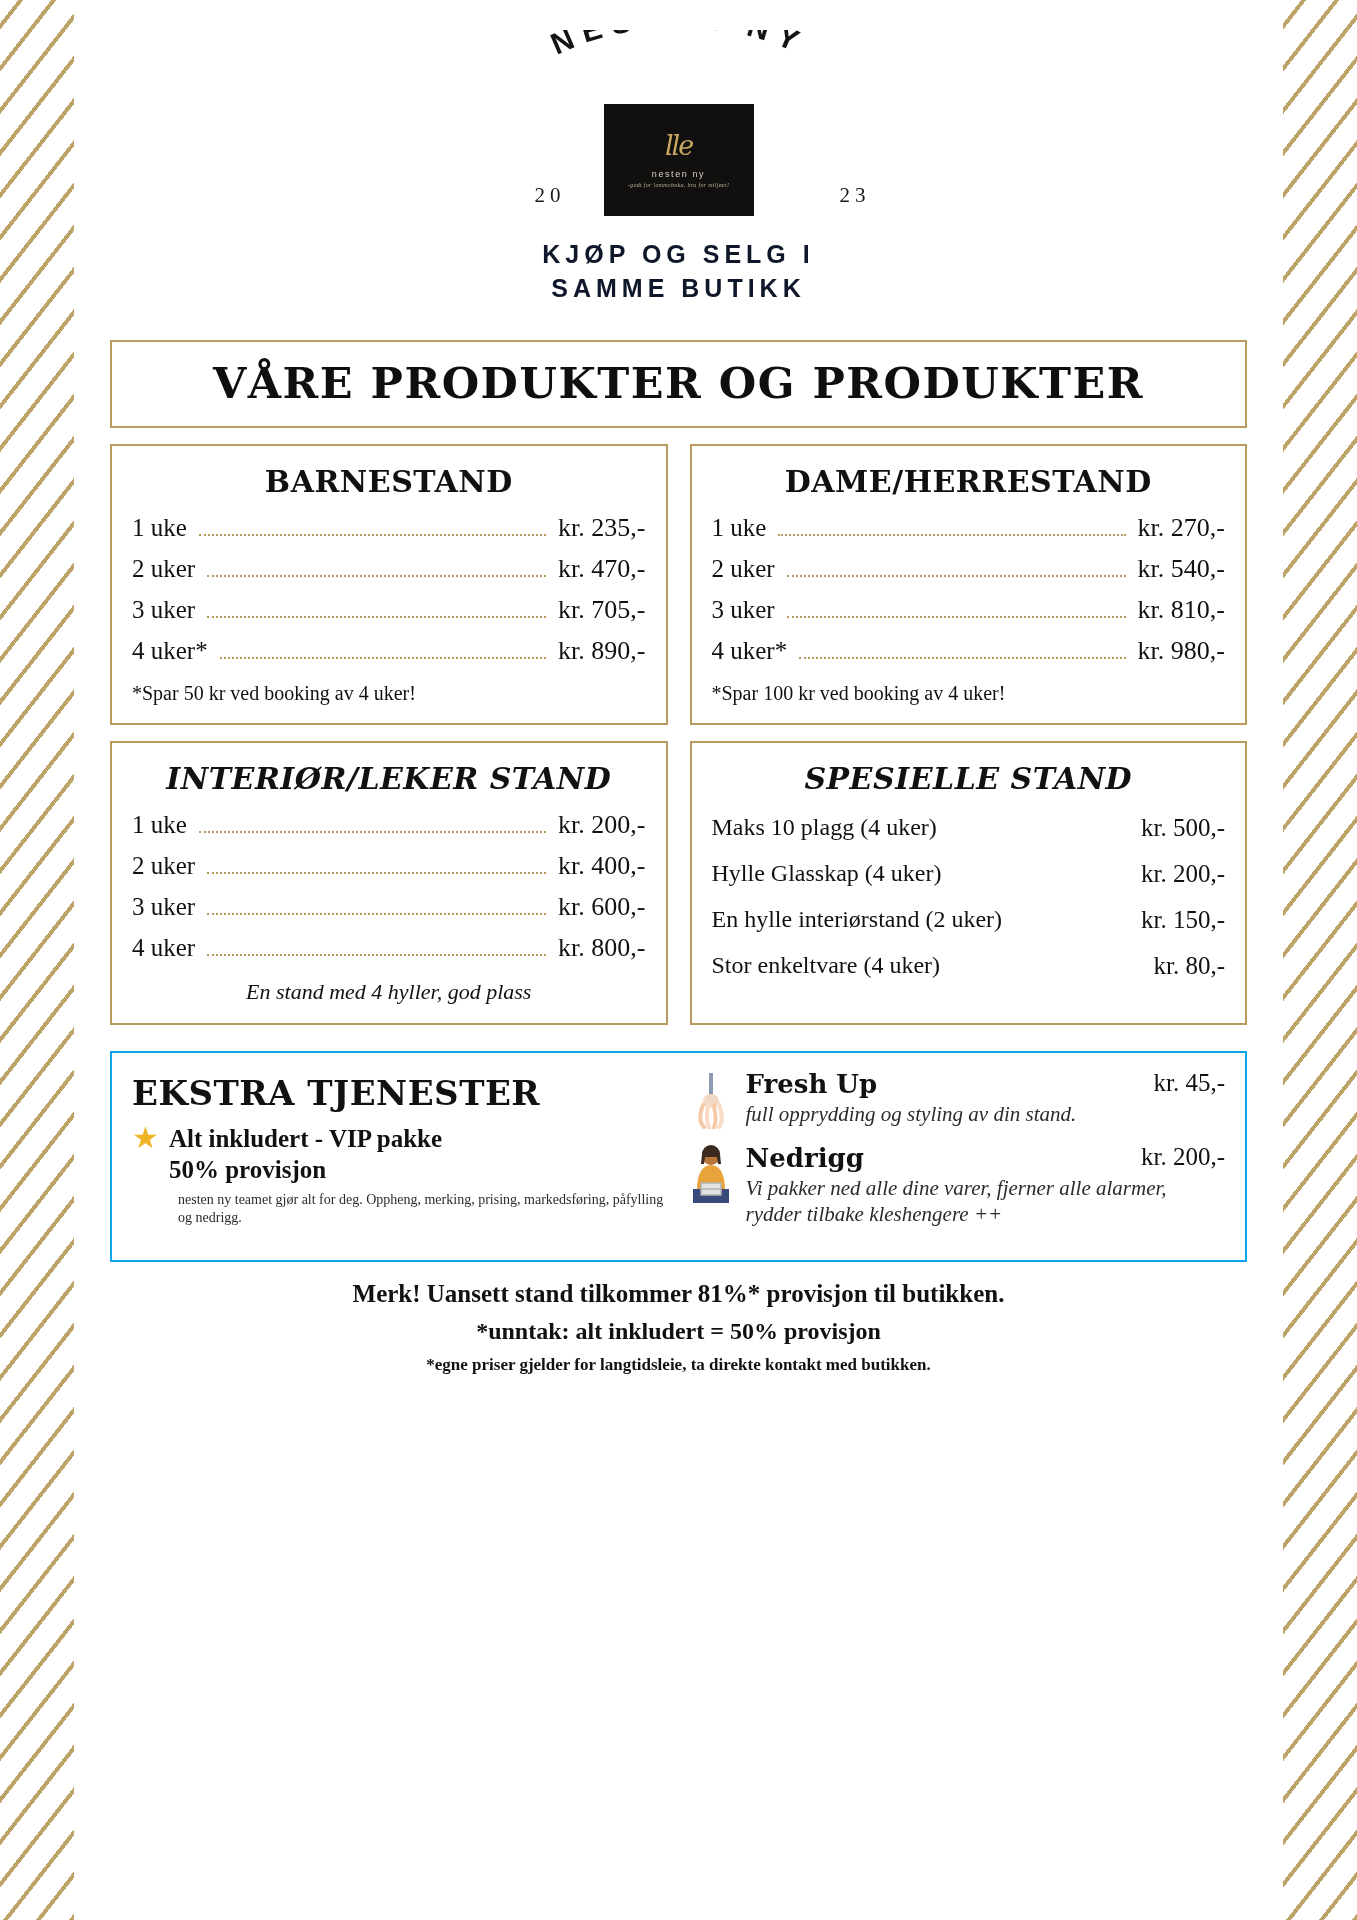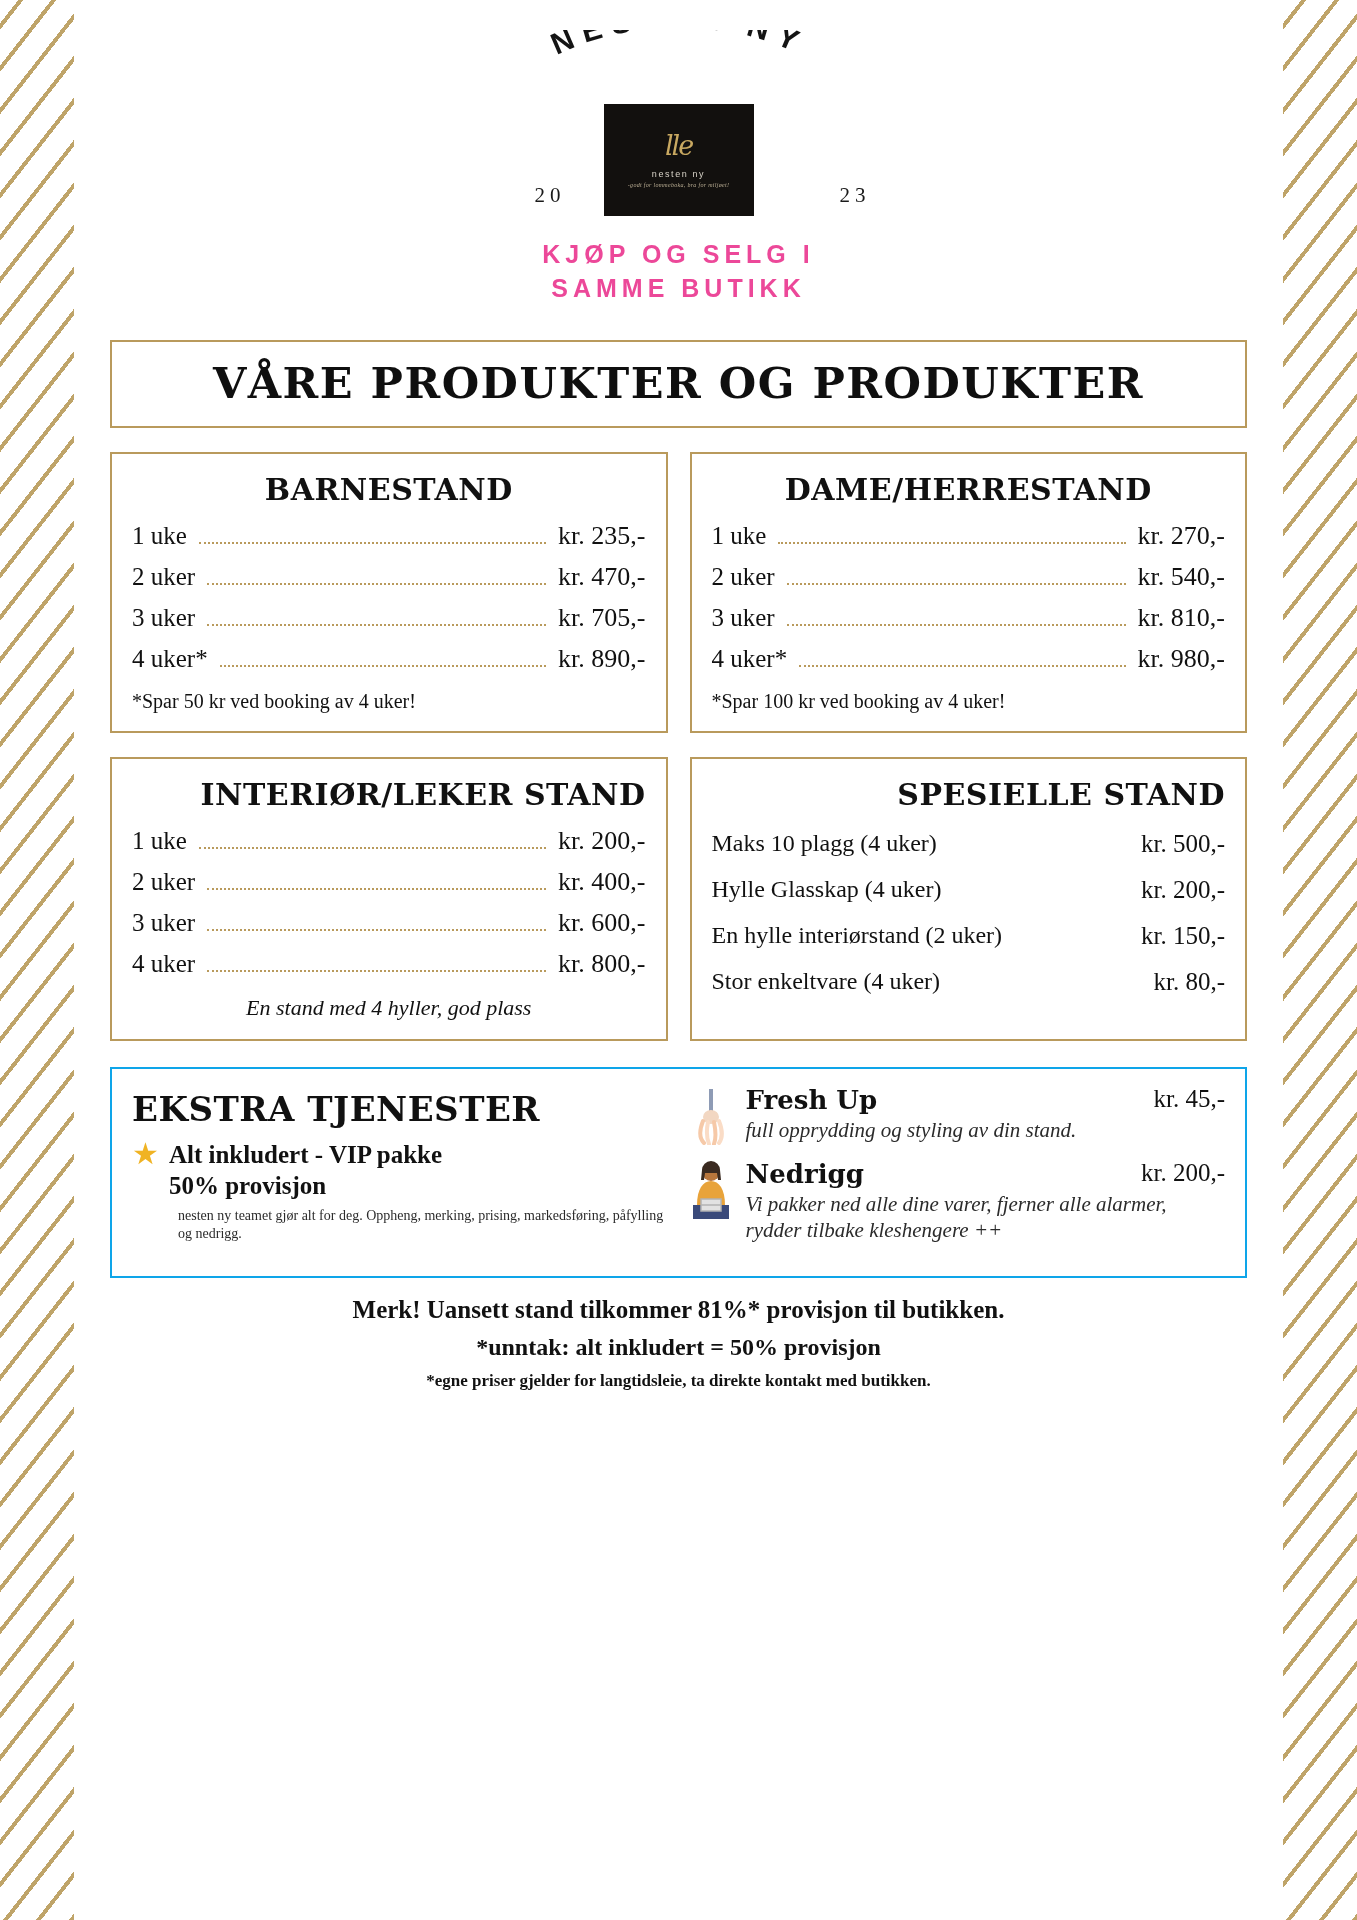--- a/index.html
+++ b/index.html
@@ -102,21 +102,21 @@
     margin-top: 3px;
     letter-spacing: .3px;
   }
   .subtitle {
     margin-top: 22px;
     font-family: "Liberation Sans", sans-serif;
     font-weight: bold;
     font-size: 25px;
     letter-spacing: 5px;
     line-height: 1.35;
-    color: #ec4899;
+    color: #0f172a;
   }
 
   
   .banner {
     margin: 34px 22px 0 22px;
     border: 2px solid #b99a5c;
     padding: 16px 0 18px 0;
     text-align: center;
   }
   .banner h1 {
@@ -125,38 +125,38 @@
     font-weight: bold;
     font-size: 43px;
     letter-spacing: 1.5px;
     color: #0f0f0f;
   }
 
   
   .grid {
     display: flex;
     gap: 22px;
-    margin: 24px 22px 0 22px;
+    margin: 16px 22px 0 22px;
   }
   .card {
     border: 2px solid #b99a5c;
     flex: 1;
     padding: 14px 20px 18px 20px;
     box-sizing: border-box;
   }
   .card h2 {
     margin: 4px 0 14px 0;
     font-family: "DejaVu Serif", serif;
     font-weight: bold;
     font-size: 30px;
     letter-spacing: .5px;
     color: #111;
     text-align: center;
   }
-  .card h2.left-align { text-align: right; }
+  .card h2.left-align { text-align: center; font-style: italic; }
 
   .row {
     display: flex;
     align-items: baseline;
     font-size: 25px;
     color: #111;
     margin: 11px 0;
   }
   .row .label { white-space: nowrap; }
   .row .dots {

